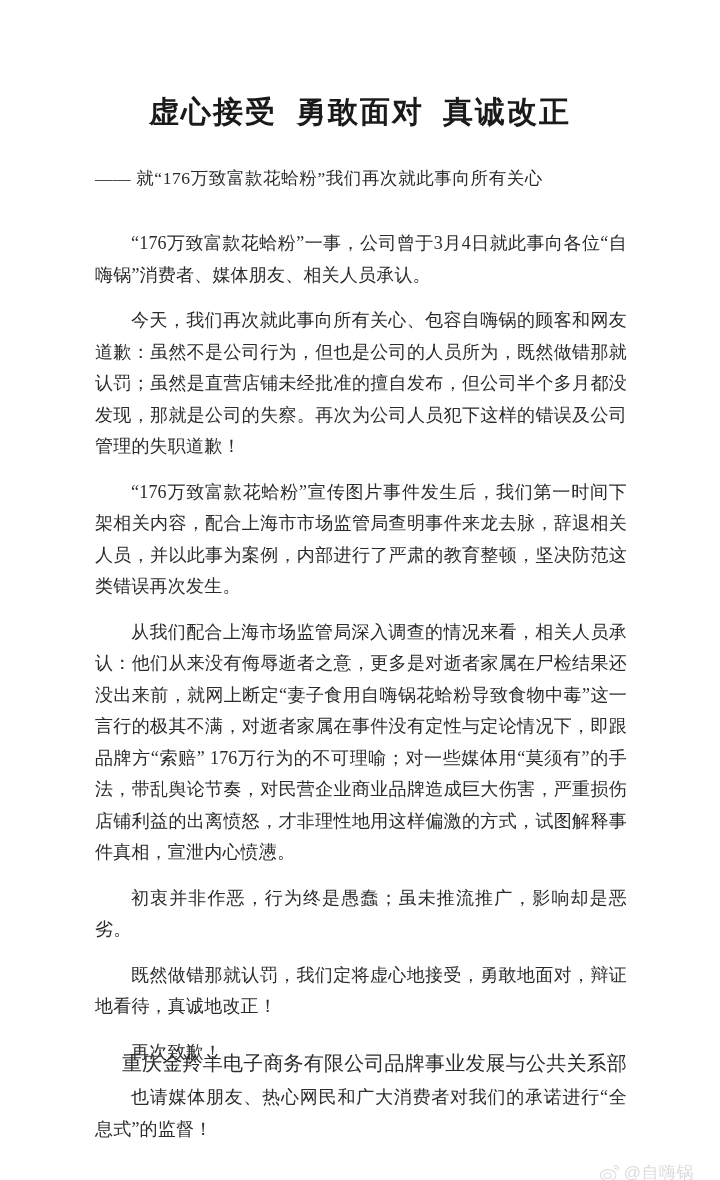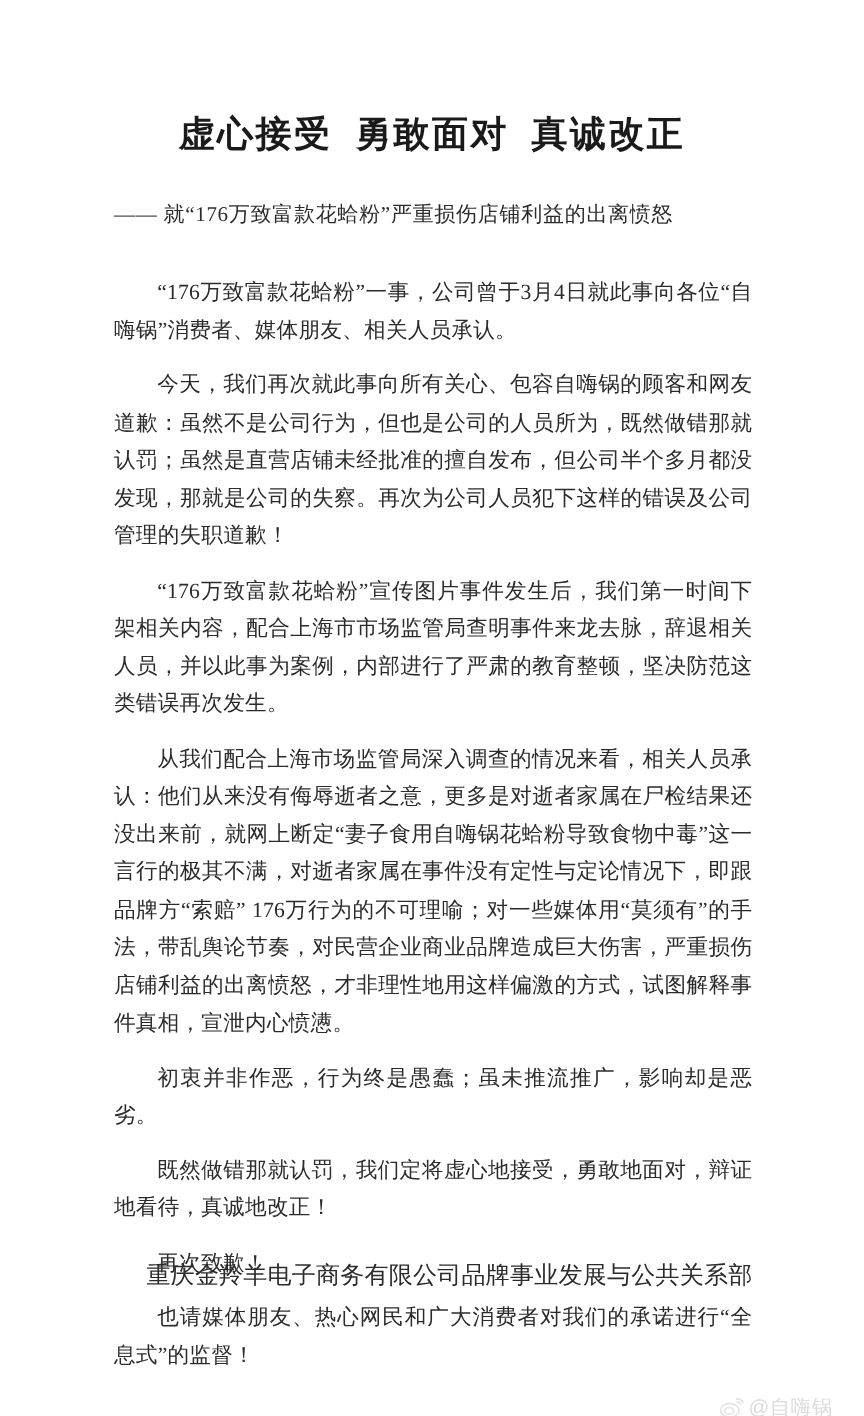--- a/index.html
+++ b/index.html
@@ -107,21 +107,21 @@
     letter-spacing: 0.5px;
   }
 </style>
 </head>
 <body>
 
 <div class="page">
 
   <div class="title">虚心接受  勇敢面对  真诚改正</div>
 
-  <div class="subtitle">—— 就“176万致富款花蛤粉”严重损伤店铺利益的出离愤怒</div>
+  <div class="subtitle">—— 就“176万致富款花蛤粉”我们再次就此事向所有关心</div>
 
   <div class="body-block">
     <p class="para">“176万致富款花蛤粉”一事，公司曾于3月4日就此事向各位“自嗨锅”消费者、媒体朋友、相关人员承认。</p>
     <p class="para">今天，我们再次就此事向所有关心、包容自嗨锅的顾客和网友道歉：虽然不是公司行为，但也是公司的人员所为，既然做错那就认罚；虽然是直营店铺未经批准的擅自发布，但公司半个多月都没发现，那就是公司的失察。再次为公司人员犯下这样的错误及公司管理的失职道歉！</p>
     <p class="para">“176万致富款花蛤粉”宣传图片事件发生后，我们第一时间下架相关内容，配合上海市市场监管局查明事件来龙去脉，辞退相关人员，并以此事为案例，内部进行了严肃的教育整顿，坚决防范这类错误再次发生。</p>
     <p class="para">从我们配合上海市场监管局深入调查的情况来看，相关人员承认：他们从来没有侮辱逝者之意，更多是对逝者家属在尸检结果还没出来前，就网上断定“妻子食用自嗨锅花蛤粉导致食物中毒”这一言行的极其不满，对逝者家属在事件没有定性与定论情况下，即跟品牌方“索赔” 176万行为的不可理喻；对一些媒体用“莫须有”的手法，带乱舆论节奏，对民营企业商业品牌造成巨大伤害，严重损伤店铺利益的出离愤怒，才非理性地用这样偏激的方式，试图解释事件真相，宣泄内心愤懑。</p>
     <p class="para">初衷并非作恶，行为终是愚蠢；虽未推流推广，影响却是恶劣。</p>
     <p class="para">既然做错那就认罚，我们定将虚心地接受，勇敢地面对，辩证地看待，真诚地改正！</p>
     <p class="para">再次致歉！</p>
     <p class="para">也请媒体朋友、热心网民和广大消费者对我们的承诺进行“全息式”的监督！</p>

